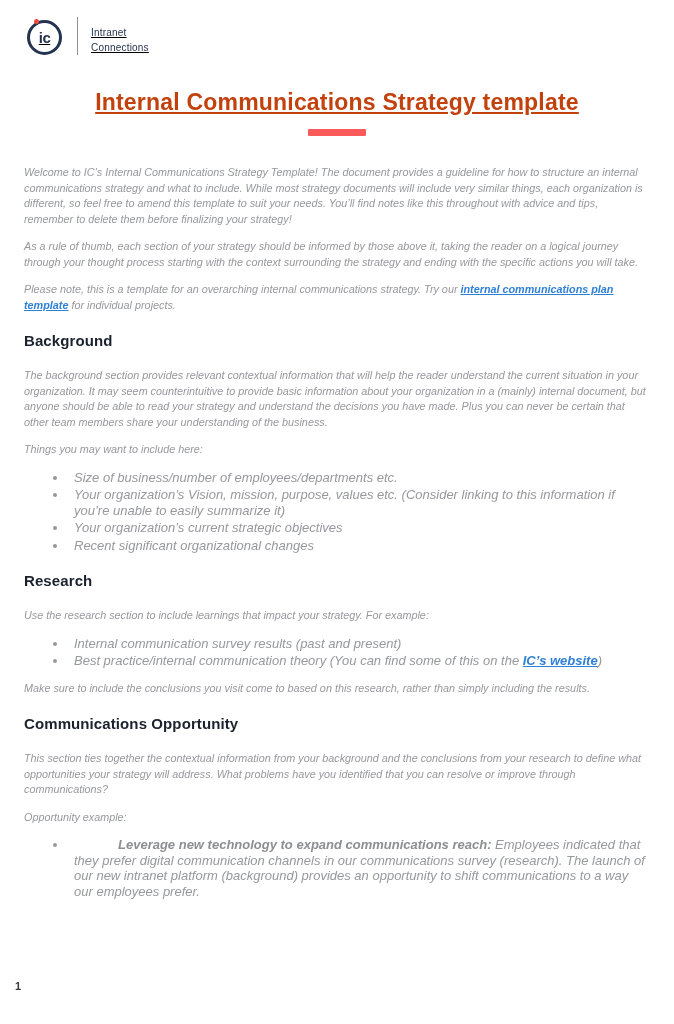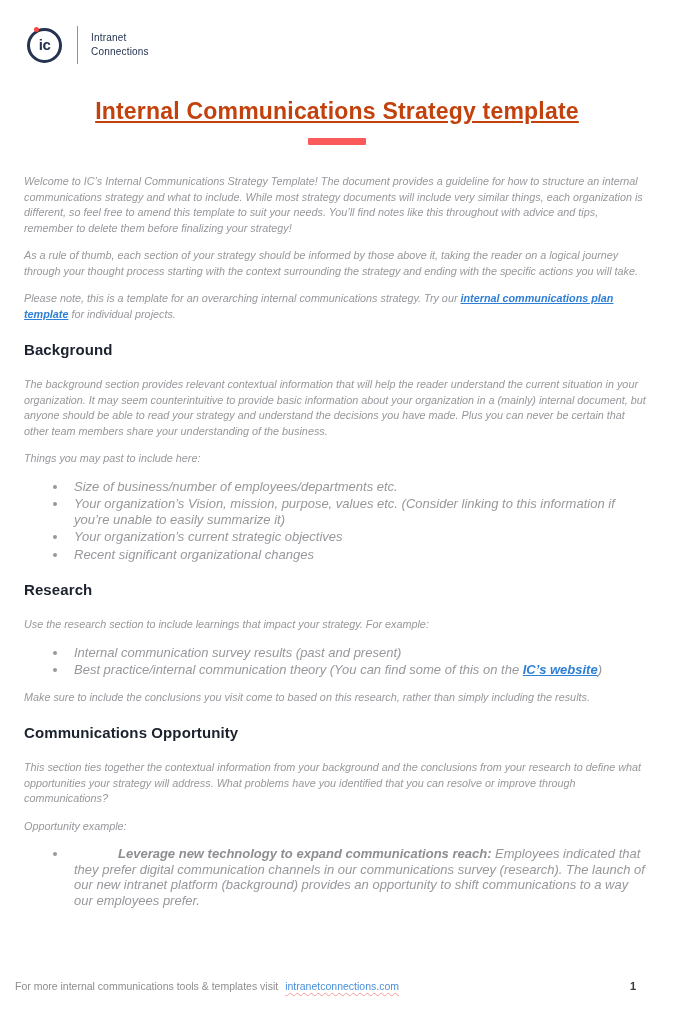--- a/index.html
+++ b/index.html
@@ -10,22 +10,23 @@
     height: 1024px;
     margin: 0 auto;
     background: #ffffff;
     font-family: "Liberation Sans", sans-serif;
     overflow: hidden;
   }
 
   
   .header {
     display: flex;
-    align-items: center;
-    padding: 26px 0 0 27px;
+    align-items: flex-end;
+    padding: 17px 0 0 27px;
+    text-decoration: underline;
   }
   .logo-ring {
     position: relative;
     width: 35px;
     height: 35px;
     border: 3px solid #243350;
     border-radius: 50%;
     display: flex;
     align-items: center;
     justify-content: center;
@@ -172,21 +173,21 @@
   <div class="title-rule"></div>
 
   <div class="content">
 
     <p>Welcome to IC’s Internal Communications Strategy Template! The document provides a guideline for how to structure an internal communications strategy and what to include. While most strategy documents will include very similar things, each organization is different, so feel free to amend this template to suit your needs. You’ll find notes like this throughout with advice and tips, remember to delete them before finalizing your strategy!</p>
     <p>As a rule of thumb, each section of your strategy should be informed by those above it, taking the reader on a logical journey through your thought process starting with the context surrounding the strategy and ending with the specific actions you will take.</p>
     <p><span>Please note, this is a template for an overarching internal communications strategy. Try our </span><a class="doc-link" href="#">internal communications plan template</a><span> for individual projects.</span></p>
 
     <h2>Background</h2>
     <p>The background section provides relevant contextual information that will help the reader understand the current situation in your organization. It may seem counterintuitive to provide basic information about your organization in a (mainly) internal document, but anyone should be able to read your strategy and understand the decisions you have made. Plus you can never be certain that other team members share your understanding of the business.</p>
-    <p>Things you may past to include here:</p>
+    <p>Things you may want to include here:</p>
     <ul>
       <li>Size of business/number of employees/departments etc.</li>
       <li>Your organization’s Vision, mission, purpose, values etc. (Consider linking to this information if you’re unable to easily summarize it)</li>
       <li>Your organization’s current strategic objectives</li>
       <li>Recent significant organizational changes</li>
     </ul>
 
     <h2>Research</h2>
     <p>Use the research section to include learnings that impact your strategy. For example:</p>
     <ul>
@@ -198,19 +199,16 @@
     <h2>Communications Opportunity</h2>
     <p>This section ties together the contextual information from your background and the conclusions from your research to define what opportunities your strategy will address. What problems have you identified that you can resolve or improve through communications?</p>
     <p>Opportunity example:</p>
     <ul>
       <li><strong>Leverage new technology to expand communications reach:</strong><span> Employees indicated that they prefer digital communication channels in our communications survey (research). The launch of our new intranet platform (background) provides an opportunity to shift communications to a way our employees prefer.</span></li>
     </ul>
 
   </div>
 
   <div class="footer">
-    <div>
-      <span>For more internal communications tools &amp; templates visit</span><a class="footer-link" href="#">intranetconnections.com</a>
-    </div>
     <span class="page-number">1</span>
   </div>
 
 </div>
 
 </body></html>

